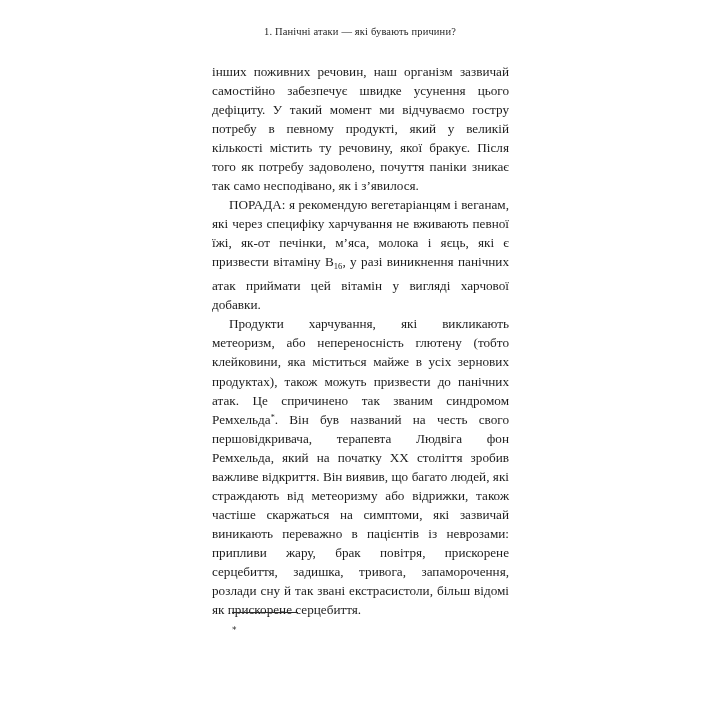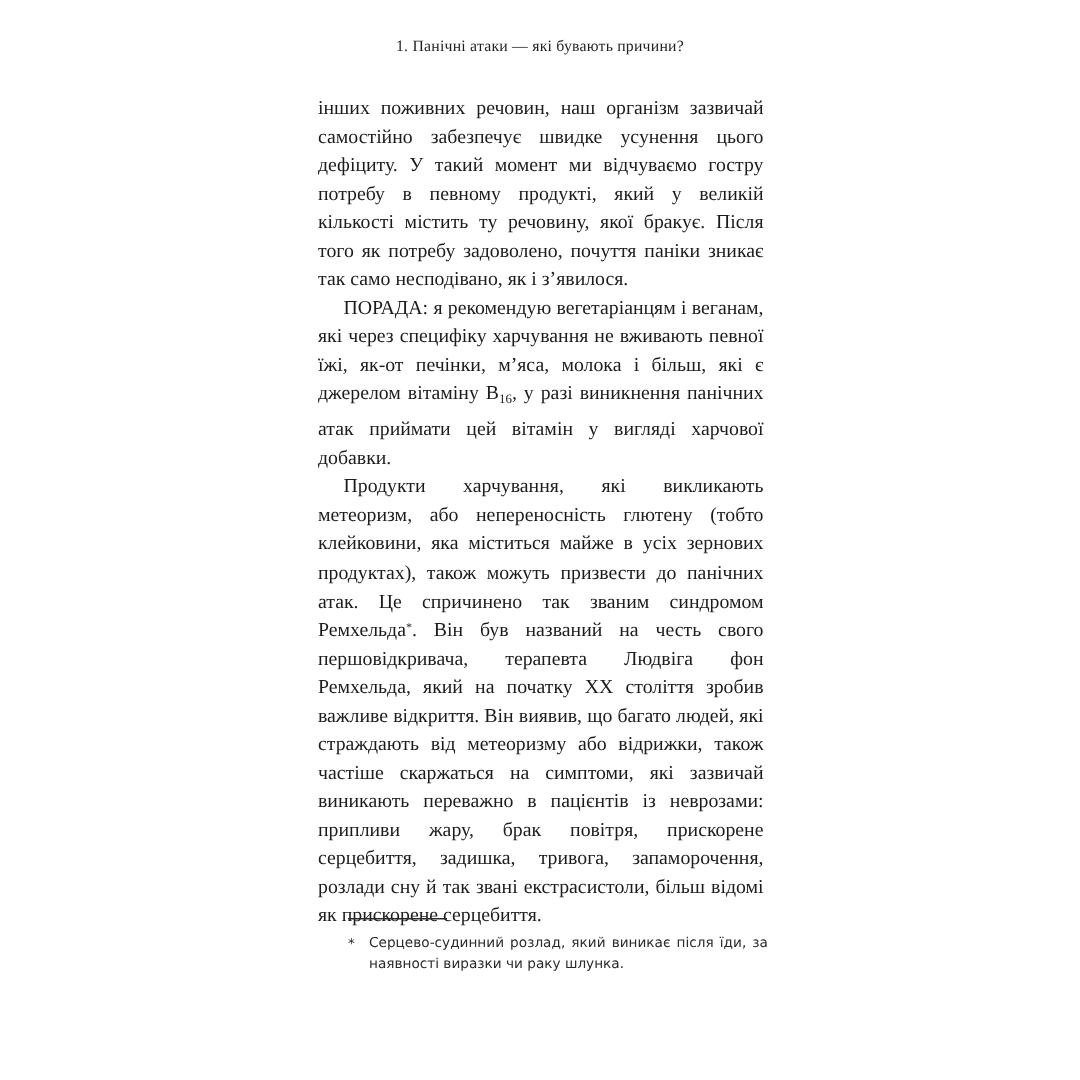--- a/index.html
+++ b/index.html
@@ -119,27 +119,27 @@
 <body>
 
 <div class="page">
 
   <div class="running-head">1. Панічні атаки — які бувають причини?</div>
 
   <div class="text-block">
 
     <p class="body-par noindent">інших поживних речовин, наш організм зазвичай самостійно забезпечує швидке усунення цього дефіциту. У такий момент ми відчуваємо гостру потребу в певному продукті, який у великій кількості містить ту речовину, якої бракує. Після того як потребу задоволено, почуття паніки зникає так само несподівано, як і з’явилося.</p>
 
-    <p class="body-par"><span>ПОРАДА: я рекомендую вегетаріанцям і веганам, які через специфіку харчування не вживають певної їжі, як-от печінки, м’яса, молока і більш, які є джерелом вітаміну B</span><sub class="vit">16</sub><span>, у разі виникнення панічних атак приймати цей вітамін у вигляді харчової добавки.</span></p>
+    <p class="body-par"><span>ПОРАДА: я рекомендую вегетаріанцям і веганам, які через специфіку харчування не вживають певної їжі, як-от печінки, м’яса, молока і яєць, які є призвести вітаміну B</span><sub class="vit">16</sub><span>, у разі виникнення панічних атак приймати цей вітамін у вигляді харчової добавки.</span></p>
 
     <p class="body-par"><span>Продукти харчування, які викликають метеоризм, або непереносність глютену (тобто клейковини, яка міститься майже в усіх зернових продуктах), також можуть призвести до панічних атак. Це спричинено так званим синдромом Ремхельда</span><sup class="fn-mark">*</sup><span>. Він був названий на честь свого першовідкривача, терапевта Людвіга фон Ремхельда, який на початку XX століття зробив важливе відкриття. Він виявив, що багато людей, які страждають від метеоризму або відрижки, також частіше скаржаться на симптоми, які зазвичай виникають переважно в пацієнтів із неврозами: припливи жару, брак повітря, прискорене серцебиття, задишка, тривога, запаморочення, розлади сну й так звані екстрасистоли, більш відомі як прискорене серцебиття.</span></p>
 
   </div>
 
   <div class="footnote">
     <div class="footnote-rule"></div>
     <div class="footnote-body">
-      <span class="footnote-marker">*</span><span>Серцево-судинний розлад, який виникає після їди, за наявності виразки чи раку шлунка.</span>
+      <span class="footnote-marker">*</span>
     </div>
   </div>
 
 
 </div>
 
 </body></html>

